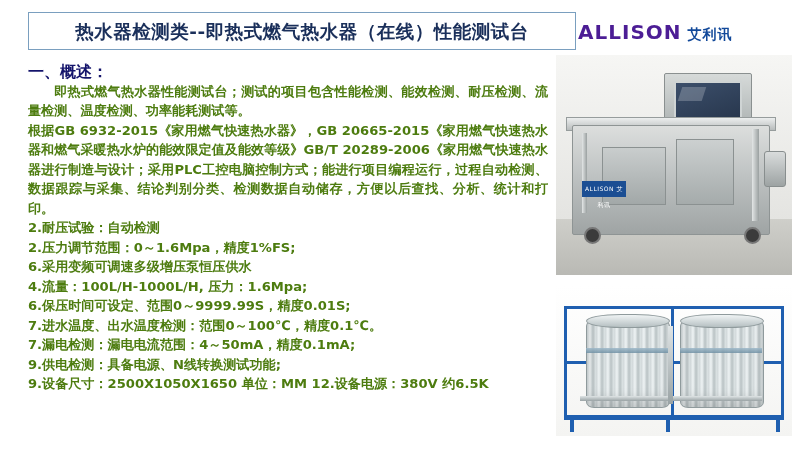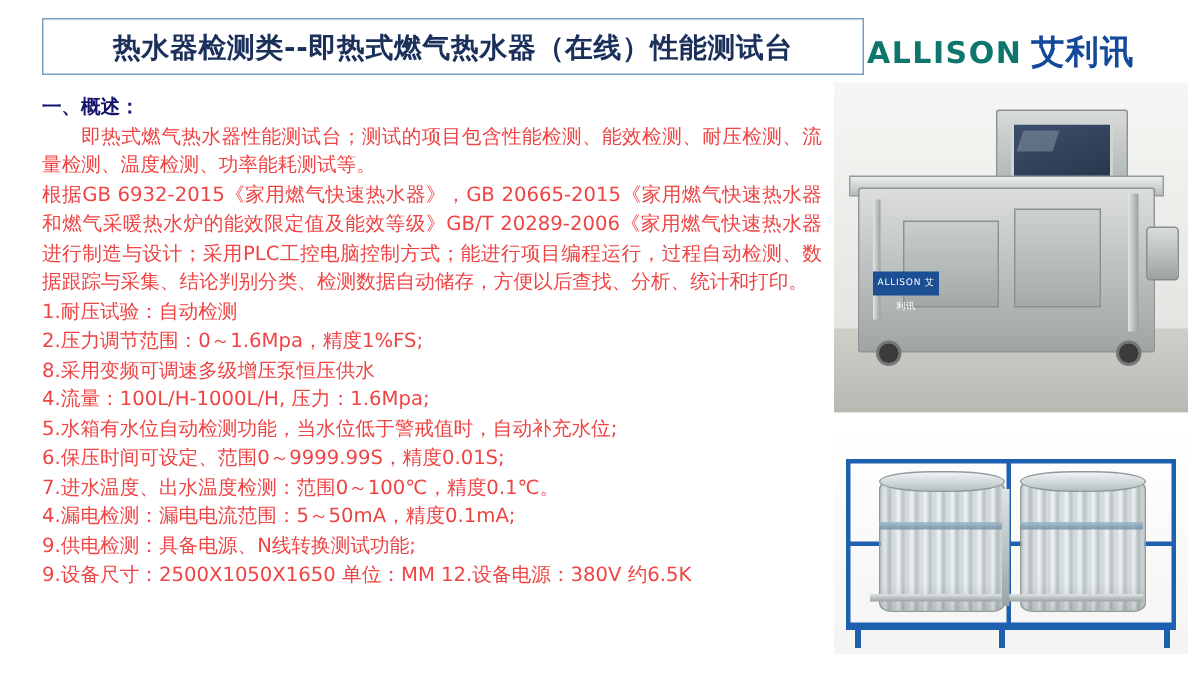--- a/index.html
+++ b/index.html
@@ -51,49 +51,50 @@
     width: 212px;
     height: 30px;
     display: flex;
     align-items: baseline;
     gap: 6px;
   }
   .logo-en {
     font-family: "DejaVu Sans", "Liberation Sans", sans-serif;
     font-size: 20px;
     font-weight: bold;
-    color: #0f766e;
+    color: #4c1d95;
     letter-spacing: 1px;
   }
   .logo-cn {
-    font-size: 22px;
+    font-size: 14px;
     font-weight: bold;
     color: #12499a;
     letter-spacing: 1px;
   }
 
   
   .content {
     position: absolute;
     left: 28px;
     top: 62px;
     width: 520px;
     color: #1a1a6e;
     font-size: 13.1px;
     line-height: 19.5px;
   }
   .content .heading {
     font-weight: bold;
     color: #14146b;
-    font-size: 13px;
+    font-size: 16px;
   }
   .content p {
     margin: 0;
-    color: #ef4444;
+    color: #4d7c0f;
     text-align: justify;
+    font-weight: bold;
   }
   .indent2 { text-indent: 2em; }
 
   
   .photo-bench {
     position: absolute;
     left: 556px;
     top: 55px;
     width: 236px;
     height: 220px;
@@ -275,28 +276,27 @@
 
   <div class="logo">
     <span class="logo-en">ALLISON</span>
     <span class="logo-cn">艾利讯</span>
   </div>
 
   <div class="content">
     <p class="heading">一、概述：</p>
     <p class="indent2">即热式燃气热水器性能测试台；测试的项目包含性能检测、能效检测、耐压检测、流量检测、温度检测、功率能耗测试等。</p>
     <p>根据GB 6932-2015《家用燃气快速热水器》，GB 20665-2015《家用燃气快速热水器和燃气采暖热水炉的能效限定值及能效等级》GB/T 20289-2006《家用燃气快速热水器进行制造与设计；采用PLC工控电脑控制方式；能进行项目编程运行，过程自动检测、数据跟踪与采集、结论判别分类、检测数据自动储存，方便以后查找、分析、统计和打印。</p>
-    <p>1.耐压试验：自动检测</p>
+    <p>2.耐压试验：自动检测</p>
     <p>2.压力调节范围：0～1.6Mpa，精度1%FS;</p>
-    <p>8.采用变频可调速多级增压泵恒压供水</p>
+    <p>6.采用变频可调速多级增压泵恒压供水</p>
     <p>4.流量：100L/H-1000L/H, 压力：1.6Mpa;</p>
-    <p>5.水箱有水位自动检测功能，当水位低于警戒值时，自动补充水位;</p>
     <p>6.保压时间可设定、范围0～9999.99S，精度0.01S;</p>
     <p>7.进水温度、出水温度检测：范围0～100℃，精度0.1℃。</p>
-    <p>4.漏电检测：漏电电流范围：5～50mA，精度0.1mA;</p>
+    <p>7.漏电检测：漏电电流范围：4～50mA，精度0.1mA;</p>
     <p>9.供电检测：具备电源、N线转换测试功能;</p>
     <p>9.设备尺寸：2500X1050X1650 单位：MM  12.设备电源：380V  约6.5K</p>
   </div>
 
   <div class="photo-bench">
     <div class="bench-wall"></div>
     <div class="bench-floor"></div>
     <div class="bench-panel"></div>
     <div class="bench-screen"></div>
     <div class="bench-top"></div>

